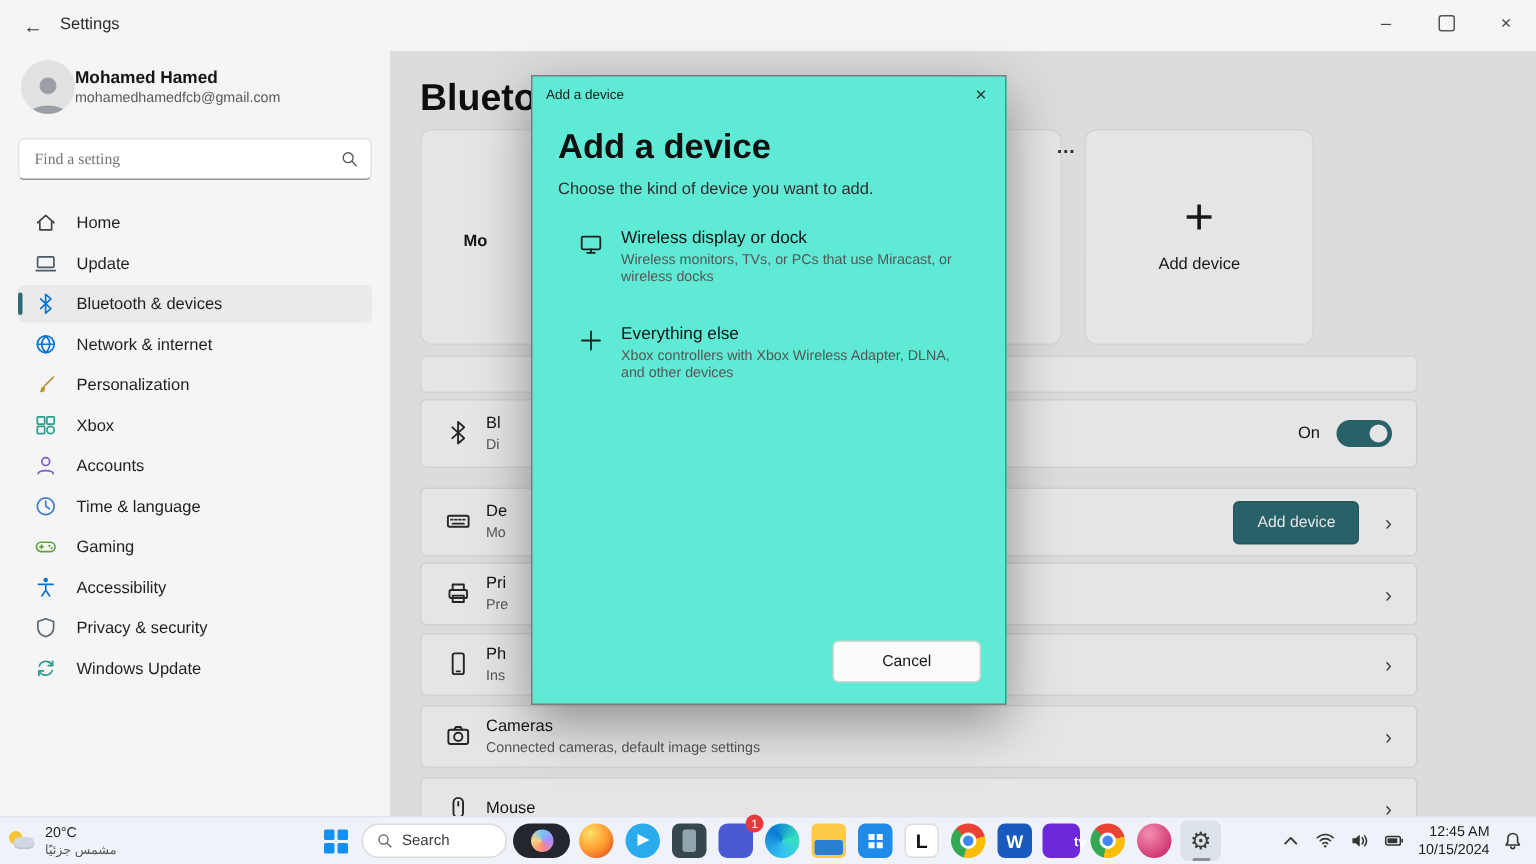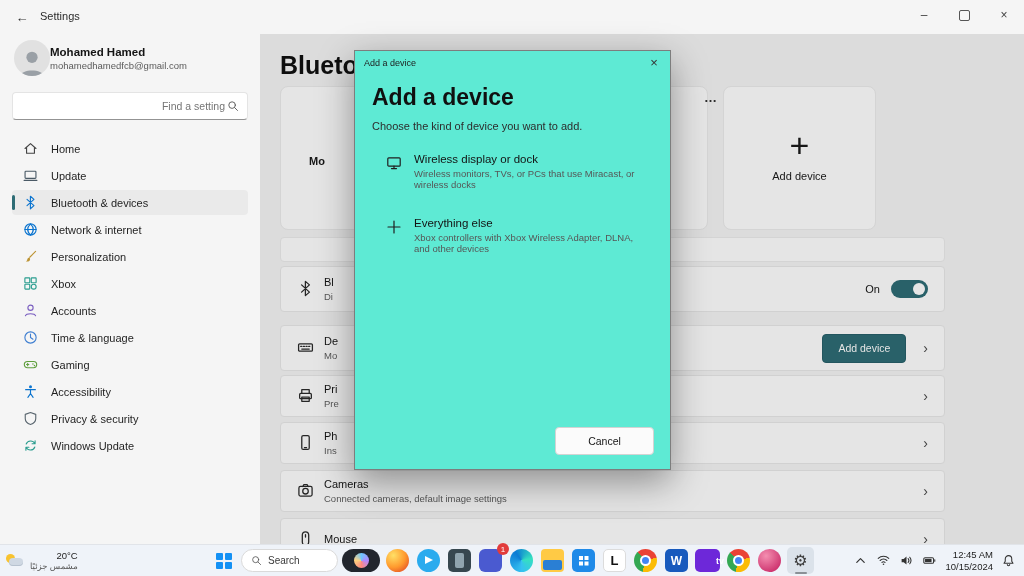--- a/index.html
+++ b/index.html
@@ -14,21 +14,21 @@
   .win-btn{width:40px;height:30px;display:flex;align-items:center;justify-content:center;font-size:12px;color:#444;}
   .max-box{width:9px;height:9px;border:1px solid #555;border-radius:2px;display:block;}
 
   
   .sidebar{position:absolute;top:34px;left:0;width:260px;bottom:31px;padding:2px 12px;box-sizing:border-box;}
   .profile{display:flex;align-items:center;padding:4px 2px 16px 2px;}
   .avatar{width:36px;height:36px;border-radius:50%;background:#e1e1e1;overflow:hidden;flex:none;display:flex;align-items:flex-end;justify-content:center;}
   .profile-name{font-size:11.5px;font-weight:bold;color:#141414;line-height:1.3;}
   .profile-email{font-size:9.5px;color:#5a5a5a;}
   .searchbox{height:26px;background:#fff;border:1px solid #e4e4e4;border-bottom:1px solid #939393;border-radius:4px;display:flex;align-items:center;padding:0 8px;margin:0 0 16px 0;}
-  .searchbox input{border:none;outline:none;flex:1;font-size:10.5px;color:#333;background:transparent;font-family:Liberation Sans, sans-serif;text-align:right;}
+  .searchbox input{border:none;outline:none;flex:1;font-size:10.5px;color:#333;background:transparent;font-family:Liberation Serif, serif;}
   .nav{display:flex;flex-direction:column;gap:2px;}
   .nav-item{position:relative;display:flex;align-items:center;gap:13px;height:25px;padding:0 10px;border-radius:4px;font-size:11px;color:#1f1f1f;cursor:default;}
   .nav-item.selected{background:#eaeaea;}
   .nav-item.selected::before{content:"";position:absolute;left:0;top:5px;width:3px;height:15px;border-radius:2px;background:#2e6c75;}
   .nav-ic{width:16px;height:16px;flex:none;display:flex;align-items:center;justify-content:center;}
   .nav-ic svg{width:15px;height:15px;}
   .sico{fill:none;stroke:currentColor;stroke-width:1.2;stroke-linecap:round;stroke-linejoin:round;}
 
   
   .main{position:absolute;left:260px;top:34px;right:0;bottom:31px;overflow:hidden;}
@@ -66,21 +66,21 @@
   .option.selected{border-color:#151515;}
   .opt-ic{width:17px;height:17px;flex:none;margin-top:2px;color:#1f1f1f;}
   .opt-ic svg{width:16px;height:16px;}
   .opt-title{font-size:11.5px;color:#131313;}
   .opt-desc{font-size:9.5px;color:#565656;margin-top:3px;}
   .dlg-footer{position:absolute;right:16px;bottom:14px;}
   .cancel-btn{width:97px;height:26px;background:#fbfbfb;border:1px solid #d3d3d3;border-radius:4px;font-size:10.5px;color:#161616;display:flex;align-items:center;justify-content:center;}
 
   
   .taskbar{position:absolute;left:0;right:0;bottom:0;height:31px;background:#eff3f9;border-top:1px solid #e1e4e9;z-index:20;}
-  .weather{position:absolute;left:6px;top:3px;display:flex;align-items:center;gap:6px;height:25px;text-align:right;}
+  .weather{position:absolute;left:6px;top:3px;display:flex;align-items:center;gap:6px;height:25px;}
   .weather-ic{width:18px;height:16px;position:relative;flex:none;}
   .weather-sun{position:absolute;left:0;top:1px;width:9px;height:9px;border-radius:50%;background:#f8c330;}
   .weather-cloud{position:absolute;left:3px;top:5px;width:14px;height:8px;border-radius:6px;background:#cfd8e3;box-shadow:inset 0 -1px 0 #b7c2cf;}
   .weather-text{display:flex;flex-direction:column;line-height:1.2;}
   .temp{font-size:9.5px;color:#1d1d1d;}
   .cond{font-size:8.5px;color:#555;direction:rtl;}
   .tb-center{position:absolute;left:50%;top:0;height:31px;transform:translateX(-50%);display:flex;align-items:center;gap:4px;}
   .slot{position:relative;width:27px;height:27px;border-radius:5px;display:flex;align-items:center;justify-content:center;flex:none;}
   .slot.active{background:#dbe2ea;}
   .slot.active::after{content:"";position:absolute;bottom:0px;left:50%;transform:translateX(-50%);width:12px;height:2px;border-radius:1px;background:#8a9096;}

